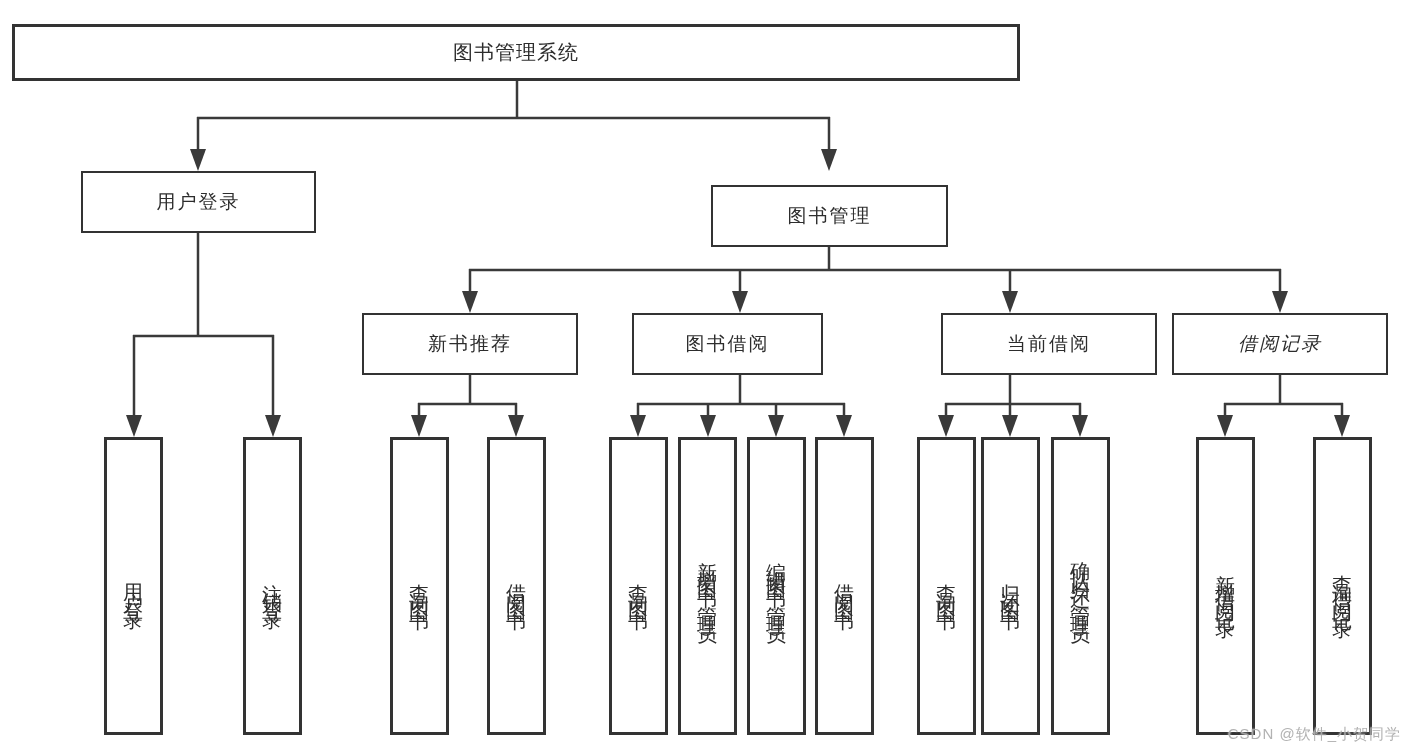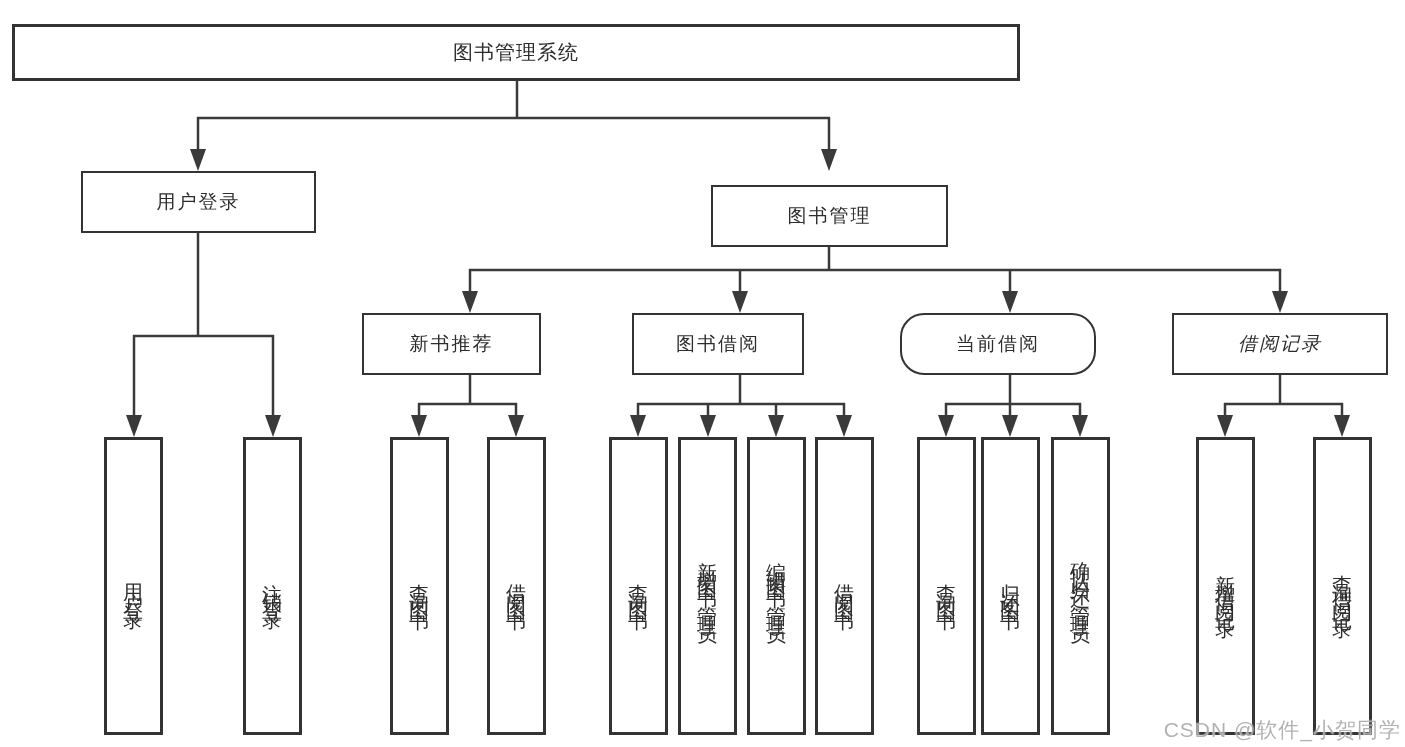--- a/index.html
+++ b/index.html
@@ -49,21 +49,21 @@
     writing-mode: vertical-rl;
     text-orientation: mixed;
     letter-spacing: 9px;
     line-height: 1;
     white-space: nowrap;
   }
   .watermark {
     position: absolute;
     right: 4px;
     bottom: 3px;
-    font-size: 21px;
+    font-size: 15px;
     color: rgba(165,165,165,0.85);
     letter-spacing: 1px;
     text-shadow: 0 0 2px #ffffff;
     z-index: 5;
   }
 </style>
 </head>
 <body>
 
 <div class="canvas">
@@ -150,27 +150,27 @@
     <span>图书管理系统</span>
   </div>
 
   <div class="node hbox" style="left:81px; top:171px; width:235px;">
     <span>用户登录</span>
   </div>
   <div class="node hbox" style="left:711px; top:171px; width:237px;margin-top:14px;">
     <span>图书管理</span>
   </div>
 
-  <div class="node hbox" style="left:362px; top:313px; width:179px;">
+  <div class="node hbox" style="left:362px; top:313px; width:216px;">
     <span>新书推荐</span>
   </div>
-  <div class="node hbox" style="left:632px; top:313px; width:172px;">
+  <div class="node hbox" style="left:632px; top:313px; width:191px;">
     <span>图书借阅</span>
   </div>
-  <div class="node hbox" style="left:900px; top:313px; width:196px;border-radius:24px;">
+  <div class="node hbox" style="left:941px; top:313px; width:216px;">
     <span>当前借阅</span>
   </div>
   <div class="node hbox" style="left:1172px; top:313px; width:216px;font-style:italic;">
     <span>借阅记录</span>
   </div>
 
   <div class="node vbox" style="left:104px;">
     <span class="vlabel">用户登录</span>
   </div>
   <div class="node vbox" style="left:243px;">

